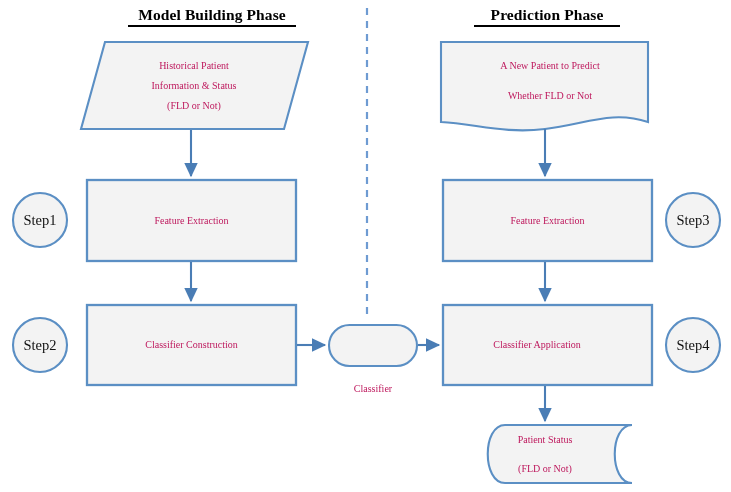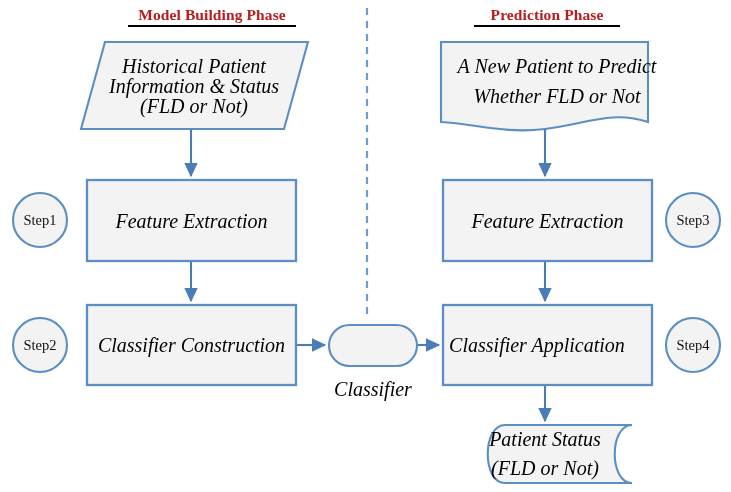--- a/index.html
+++ b/index.html
@@ -20,38 +20,37 @@
     width:731px;
     height:492px;
   }
   .phase-title{
     position:absolute;
     font-weight:bold;
     font-size:15.5px;
     letter-spacing:.1px;
     text-align:center;
     white-space:nowrap;
-    color:#b91c1c;
+    color:#000000;
     border-bottom:2.2px solid #000;
     padding-bottom:1px;
     line-height:19px;
   }
   .node-label{
     position:absolute;
     display:flex;
     flex-direction:column;
     align-items:center;
     justify-content:center;
     text-align:center;
-    font-size:20px;
+    font-size:10px;
     line-height:22px;
-    color:#000000;
+    color:#be185d;
     pointer-events:none;
     white-space:nowrap;
-    font-style:italic;
   }
   .node-label.tight{line-height:20px;}
   .step-label{
     position:absolute;
     display:flex;
     align-items:center;
     justify-content:center;
     font-size:14.5px;
     color:#111;
     width:56px;height:56px;
@@ -107,21 +106,21 @@
 
   <div class="phase-title" style="left:128px; top:5px; width:168px;">Model Building Phase</div>
   <div class="phase-title" style="left:474px; top:5px; width:146px;">Prediction Phase</div>
 
   <div class="node-label tight" style="left:84px; top:44px; width:220px; height:84px;">
     <span>Historical Patient</span>
     <span>Information &amp; Status</span>
     <span>(FLD or Not)</span>
   </div>
 
-  <div class="node-label" style="left:441px; top:44px; width:218px; height:74px; line-height:30px;padding-left:7px;">
+  <div class="node-label" style="left:441px; top:44px; width:218px; height:74px; line-height:30px;">
     <span>A New Patient to Predict</span>
     <span>Whether FLD or Not</span>
   </div>
 
   <div class="node-label" style="left:87px; top:180px; width:209px; height:81px;">
     <span>Feature Extraction</span>
   </div>
 
   <div class="node-label" style="left:443px; top:180px; width:209px; height:81px;">
     <span>Feature Extraction</span>

